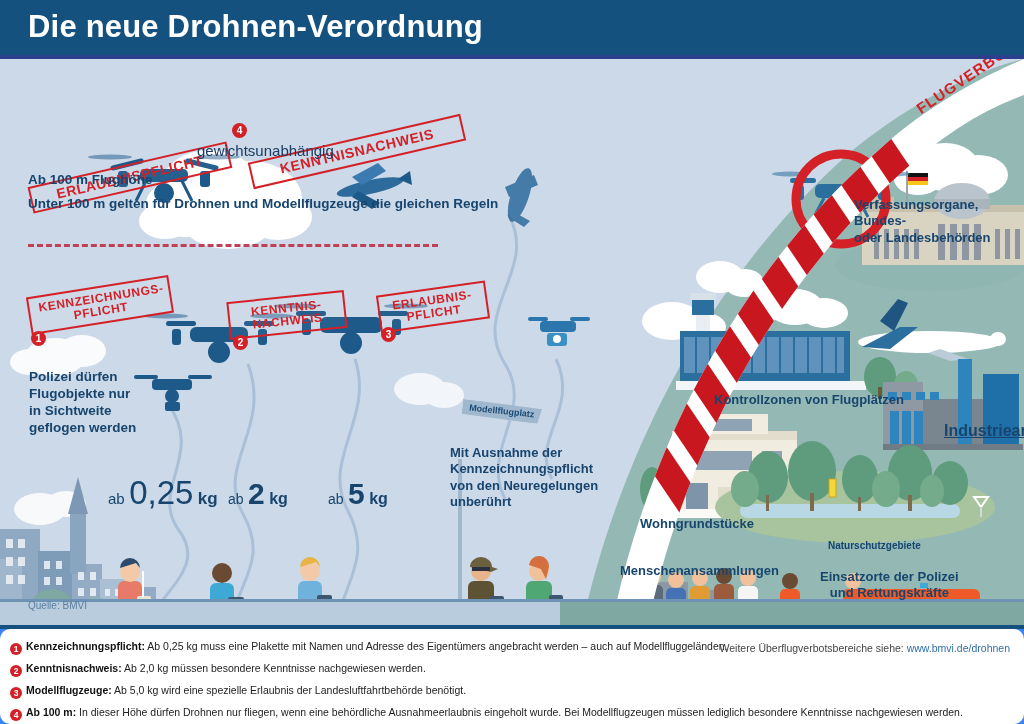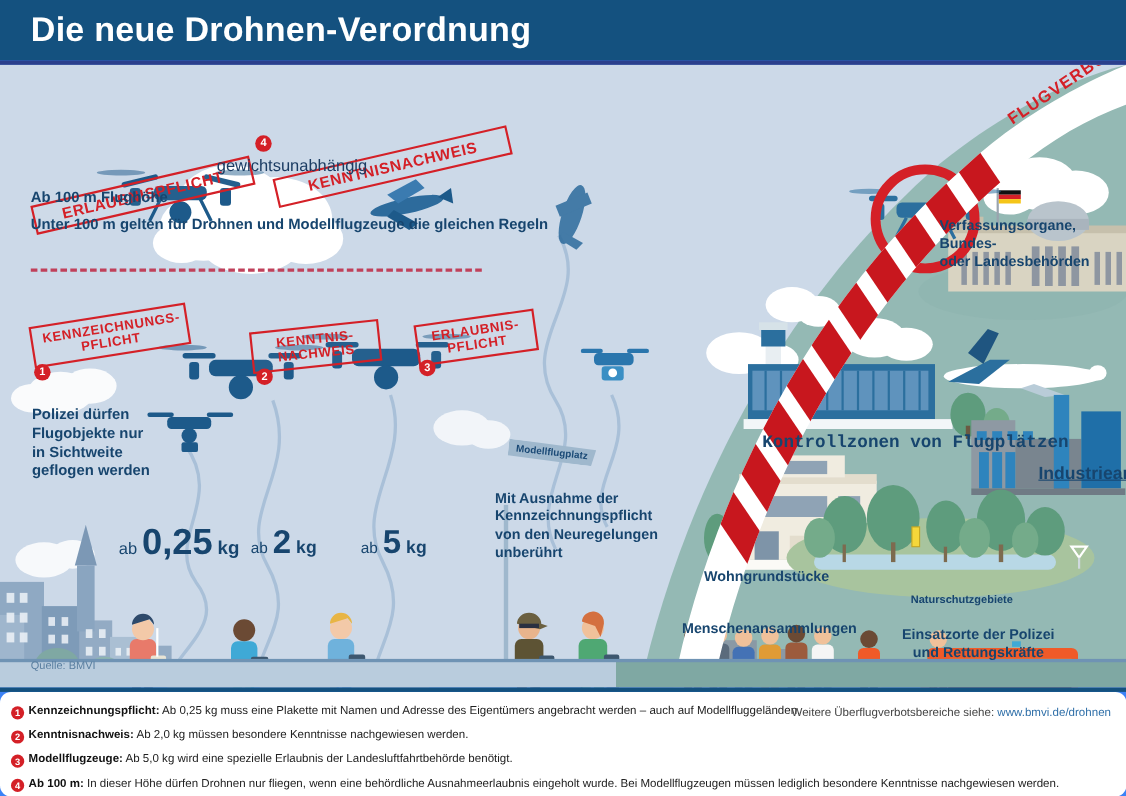--- a/index.html
+++ b/index.html
@@ -568,21 +568,21 @@
 
     <div class="lbl" style="left:29px;top:310px;font-size:13.5px;">
       <div>Polizei dürfen</div>
       <div>Flugobjekte nur</div>
       <div>in Sichtweite</div>
       <div>geflogen werden</div>
     </div>
 
     <div style="position:absolute;left:108px;top:415px;color:#17456e;white-space:nowrap;">
       <span style="font-size:15px;">ab</span>
-      <span style="font-size:33px;font-weight:bold;">0,25</span>
+      <span style="font-size:33px;font-weight:normal;">0,25</span>
       <span style="font-size:17px;font-weight:bold;">kg</span>
     </div>
     <div style="position:absolute;left:228px;top:418px;color:#17456e;white-space:nowrap;">
       <span style="font-size:14px;">ab</span>
       <span style="font-size:30px;font-weight:bold;">2</span>
       <span style="font-size:16px;font-weight:bold;">kg</span>
     </div>
     <div style="position:absolute;left:328px;top:418px;color:#17456e;white-space:nowrap;">
       <span style="font-size:14px;">ab</span>
       <span style="font-size:30px;font-weight:bold;">5</span>
@@ -601,21 +601,21 @@
 
     <div style="position:absolute;left:908px;top:10px;font-size:15px;font-weight:bold;
                 color:#d42027;letter-spacing:1.2px;transform:rotate(-34deg);white-space:nowrap;">
       <span>FLUGVERBOT</span>
     </div>
 
     <div class="lbl" style="left:854px;top:138px;font-size:13px;">
       <div>Verfassungsorgane, Bundes-</div>
       <div>oder Landesbehörden</div>
     </div>
-    <div class="lbl" style="left:693px;top:333px;font-size:16px;font-family:Liberation Mono, monospace;">
+    <div class="lbl" style="left:714px;top:333px;font-size:13px;">
       <div>Kontrollzonen von Flugplätzen</div>
     </div>
     <div class="lbl" style="left:944px;top:362px;font-size:16px;text-decoration:underline;">
       <div>Industrieanlagen</div>
     </div>
     <div class="lbl" style="left:640px;top:457px;font-size:13px;">
       <div>Wohngrundstücke</div>
     </div>
     <div class="lbl" style="left:828px;top:481px;font-size:10px;">
       <div>Naturschutzgebiete</div>

